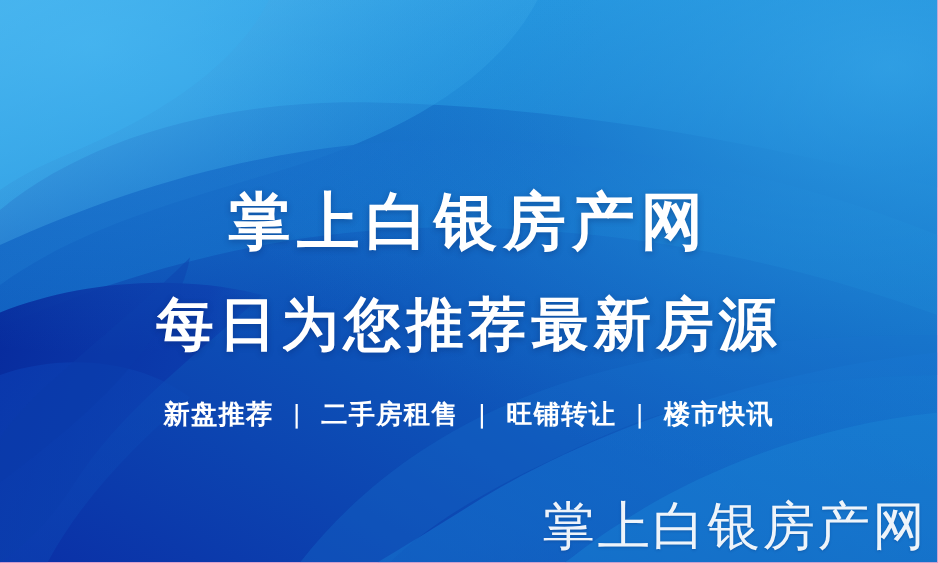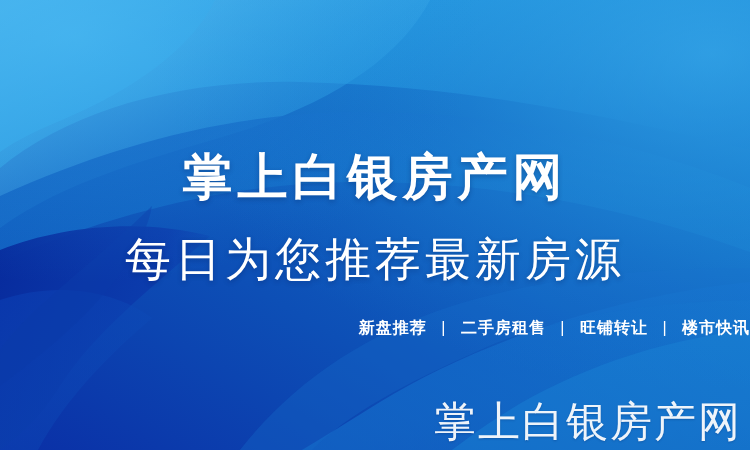--- a/index.html
+++ b/index.html
@@ -42,34 +42,34 @@
     white-space: nowrap;
   }
   #title-sub {
     position: absolute;
     left: 0;
     right: 0;
     top: 232px;
     text-align: center;
     color: #ffffff;
     font-size: 46px;
-    font-weight: 400;
+    font-weight: 700;
     letter-spacing: 4px;
     line-height: 1.18;
     text-shadow: 0 2px 5px rgba(2, 24, 80, 0.30);
     white-space: nowrap;
   }
   #tagline {
     position: absolute;
     left: 0;
     right: 0;
     top: 318px;
-    text-align: right;
+    text-align: center;
     color: #ffffff;
-    font-size: 16px;
+    font-size: 21px;
     font-weight: 700;
     letter-spacing: 1px;
     line-height: 1.3;
     white-space: nowrap;
   }
   #tagline .sep {
     display: inline-block;
     padding: 0 9px;
     font-weight: 400;
     color: #ffffff;

